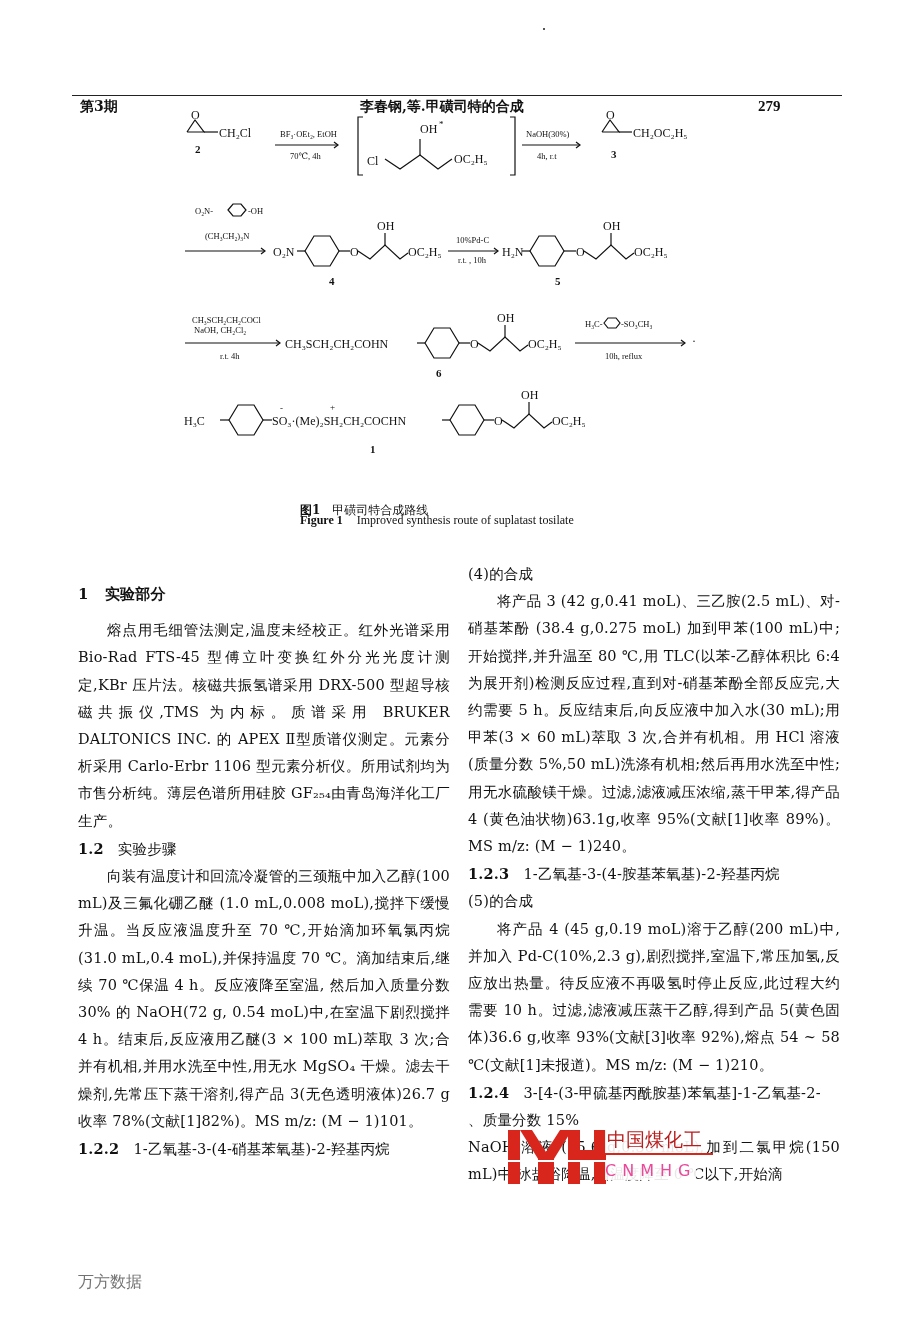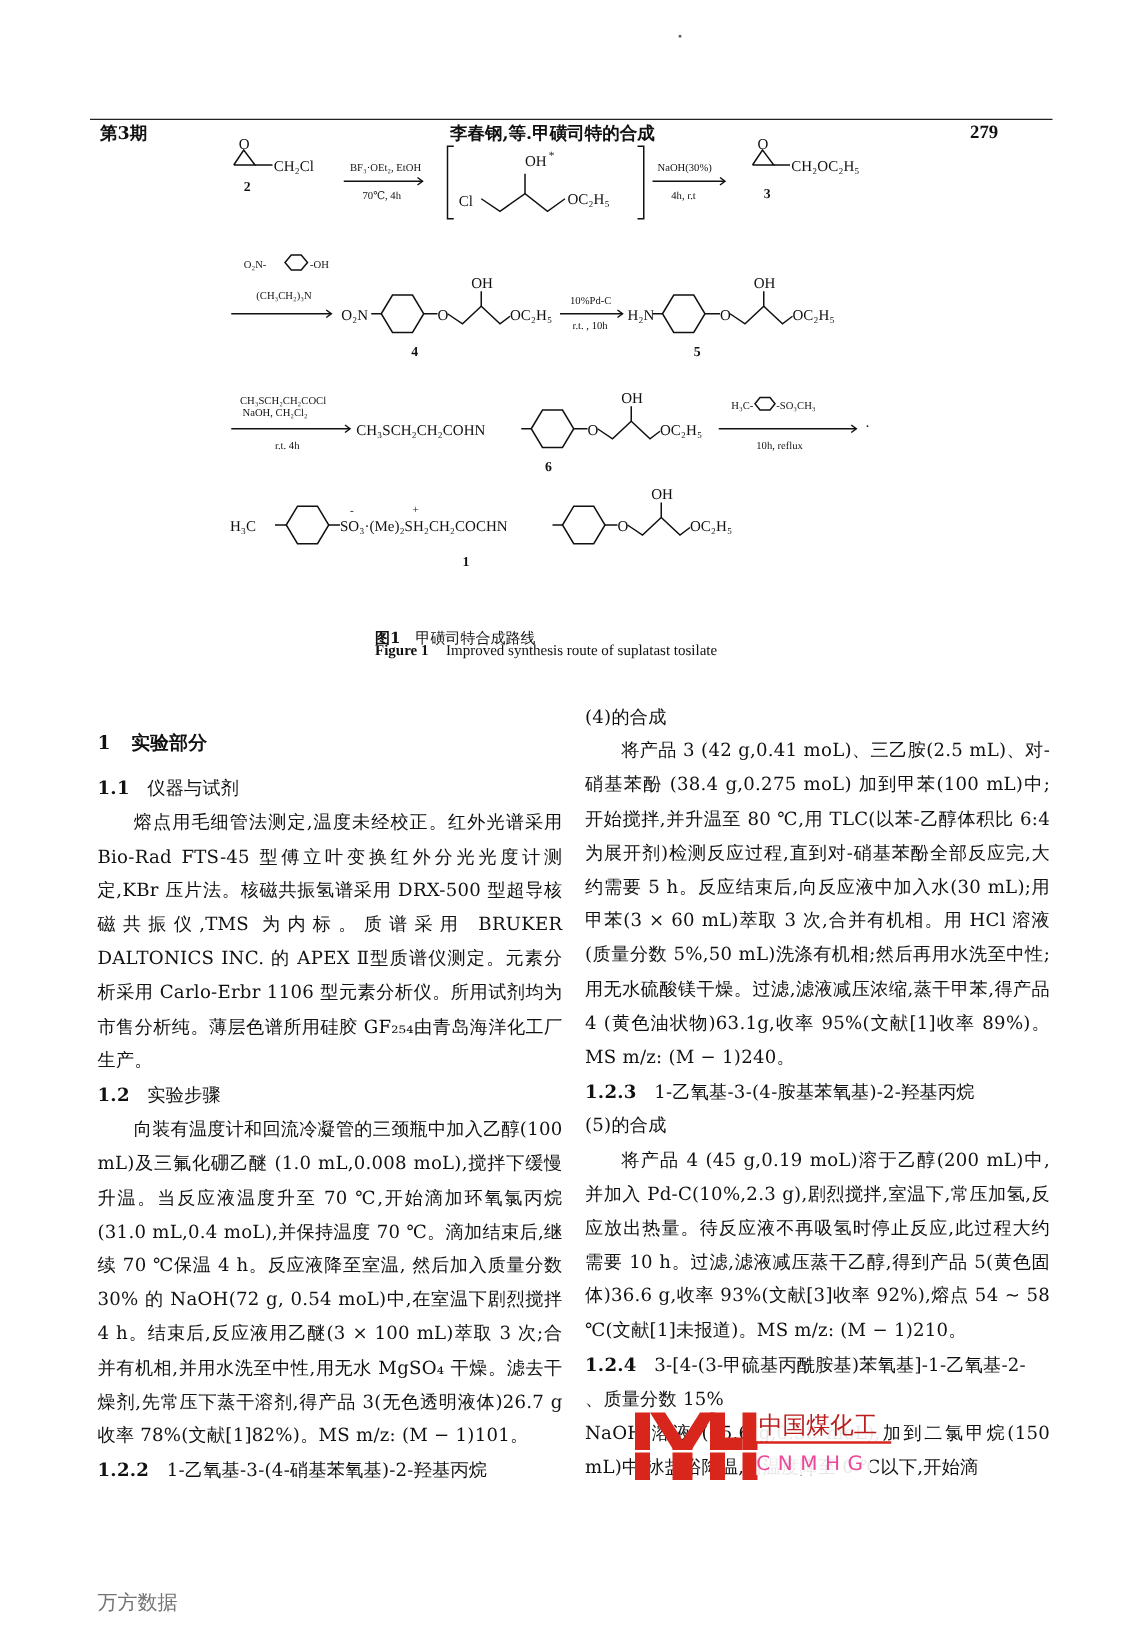--- a/index.html
+++ b/index.html
@@ -2,21 +2,21 @@
 <html><head>
 <meta charset="utf-8">
 <style>
   html, body { margin:0; padding:0; background:#ffffff; }
   body { width:904px; height:1320px; position:relative; overflow:hidden;
          font-family:"DejaVu Serif","Liberation Serif",serif; color:#111; }
   .abs { position:absolute; }
   .hdr { top:70px; font-size:14px; font-weight:bold;margin-top:28px; }
   .hdr-left { left:80px; }
   .hdr-center { left:360px; }
-  .hdr-right { left:776px; }
+  .hdr-right { left:758px; }
   .hdr-rule { left:72px; top:95px; width:770px; height:0; border-top:1.5px solid #222; }
   .scheme { left:180px; top:105px; width:560px; height:380px; }
   svg text { font-family:"Liberation Serif","DejaVu Serif",serif; fill:#111; }
   .cap-cn { left:300px; top:502px; font-size:12px; font-weight:bold; }
   .cap-cn span.t { font-weight:normal; margin-left:12px; }
   .cap-en { left:300px; top:513px; font-size:12px; font-family:"Liberation Serif",serif; }
   .cap-en b { margin-right:14px; }
   .col { width:372px; font-size:14.5px; line-height:27.2px; letter-spacing:0.2px; }
   .col-left { left:78px; top:573px; }
   .col-right { left:468px; top:561px; }
@@ -165,23 +165,20 @@
 
 <div class="abs cap-cn">
   <span>图1</span><span class="t">甲磺司特合成路线</span>
 </div>
 <div class="abs cap-en">
   <b>Figure 1</b><span>Improved synthesis route of suplatast tosilate</span>
 </div>
 
 <div class="abs col col-left">
   <p class="p h1" style="white-space:pre;">1   实验部分</p>
-  <p class="p h2">
-    <span class="num">1.1</span><span class="ttl">仪器与试剂</span>
-  </p>
   <p class="p indent">熔点用毛细管法测定,温度未经校正。红外光谱采用 Bio-Rad FTS-45 型傅立叶变换红外分光光度计测定,KBr 压片法。核磁共振氢谱采用 DRX-500 型超导核磁共振仪,TMS 为内标。质谱采用 BRUKER DALTONICS INC. 的 APEX Ⅱ型质谱仪测定。元素分析采用 Carlo-Erbr 1106 型元素分析仪。所用试剂均为市售分析纯。薄层色谱所用硅胶 GF₂₅₄由青岛海洋化工厂生产。</p>
   <p class="p h2">
     <span class="num">1.2</span><span class="ttl">实验步骤</span>
   </p>
   <p class="p indent">向装有温度计和回流冷凝管的三颈瓶中加入乙醇(100 mL)及三氟化硼乙醚 (1.0 mL,0.008 moL),搅拌下缓慢升温。当反应液温度升至 70 ℃,开始滴加环氧氯丙烷 (31.0 mL,0.4 moL),并保持温度 70 ℃。滴加结束后,继续 70 ℃保温 4 h。反应液降至室温, 然后加入质量分数 30% 的 NaOH(72 g, 0.54 moL)中,在室温下剧烈搅拌 4 h。结束后,反应液用乙醚(3 × 100 mL)萃取 3 次;合并有机相,并用水洗至中性,用无水 MgSO₄ 干燥。滤去干燥剂,先常压下蒸干溶剂,得产品 3(无色透明液体)26.7 g 收率 78%(文献[1]82%)。MS m/z: (M − 1)101。</p>
   <p class="p h3">
     <span class="num">1.2.2</span><span class="ttl">1-乙氧基-3-(4-硝基苯氧基)-2-羟基丙烷</span>
   </p>
 </div>
 

